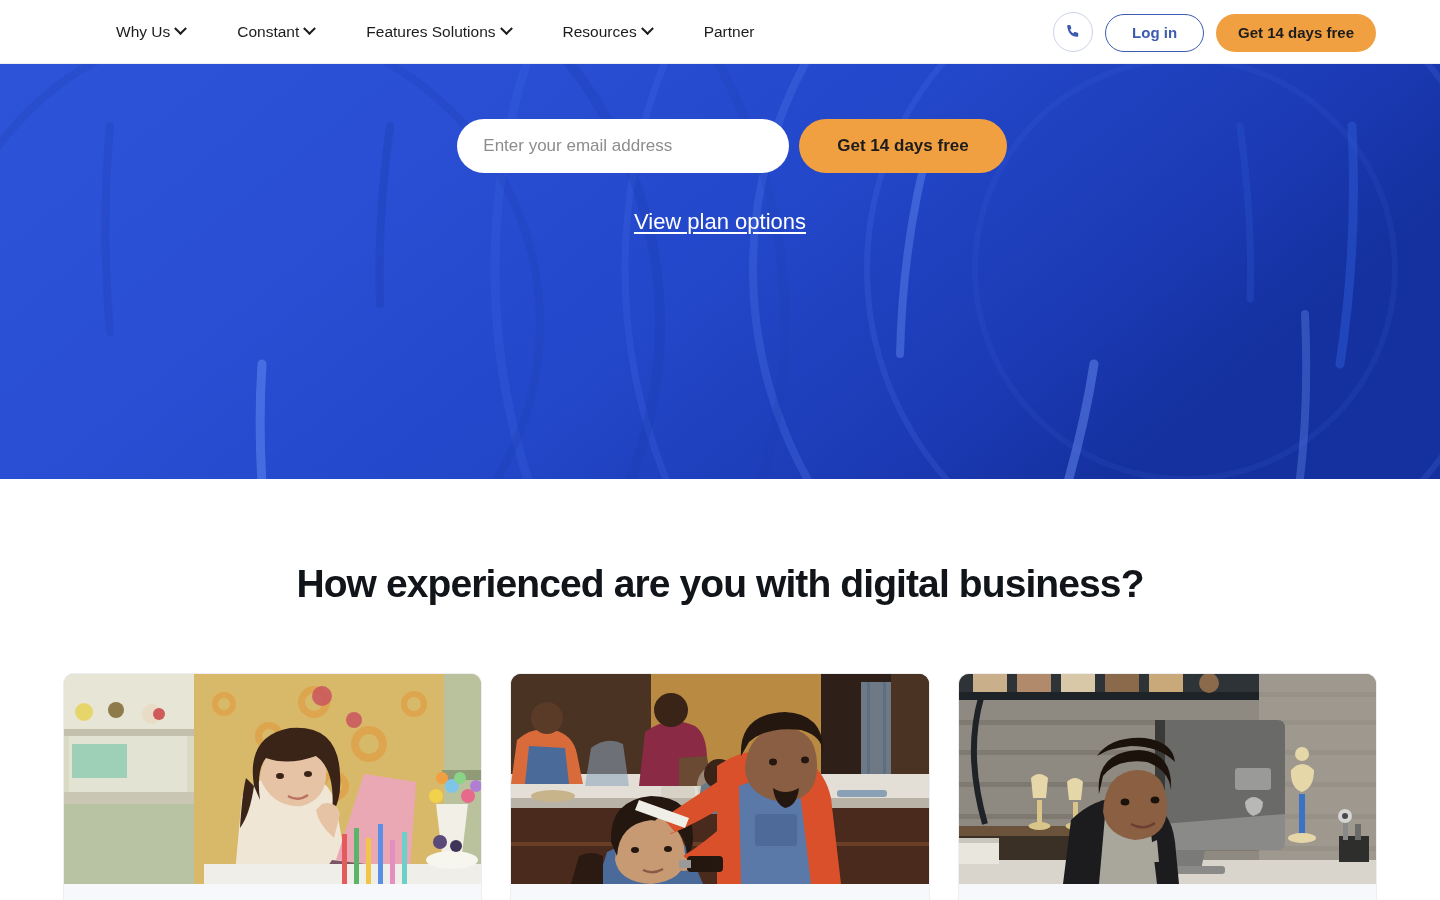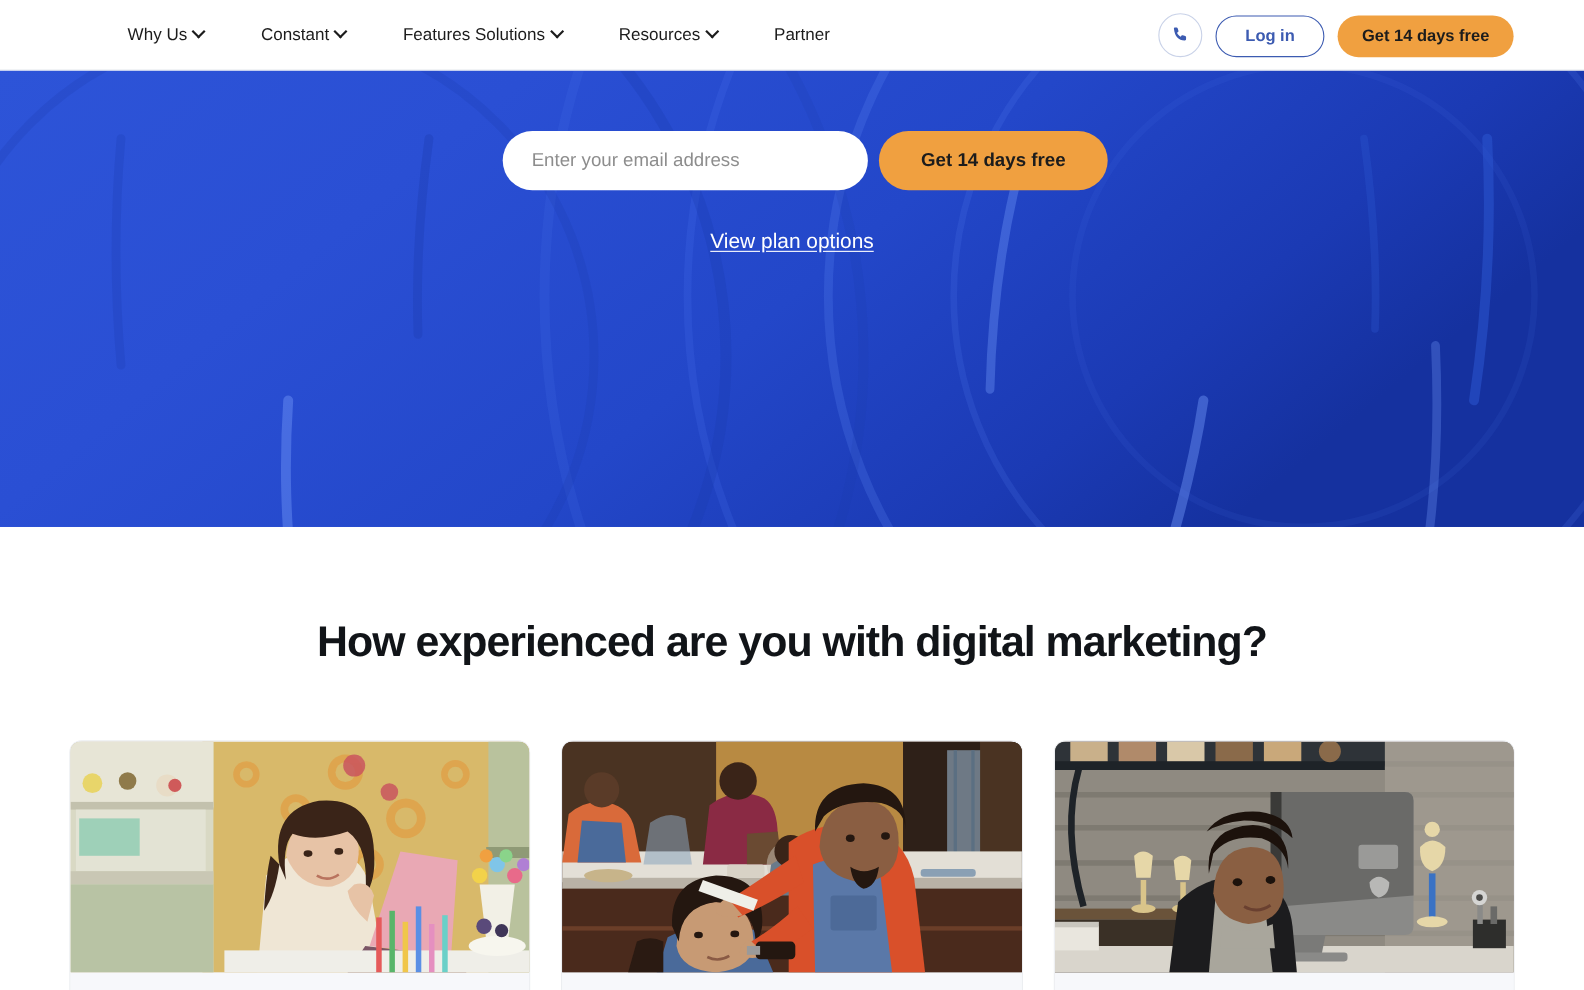--- a/index.html
+++ b/index.html
@@ -163,21 +163,21 @@
     color: #1c1c1c;
     font-size: 17px;
     font-weight: bold;
     font-family: "Liberation Sans", sans-serif;
     cursor: pointer;
     white-space: nowrap;
   }
   .plan-link {
     display: inline-block;
     margin-top: 36px;
-    font-size: 19px;
+    font-size: 22px;
     color: #ffffff;
     text-decoration: underline;
     text-underline-offset: 3px;
     cursor: pointer;
   }
 
   
   .section {
     background: #ffffff;
     padding-top: 82px;
@@ -291,21 +291,21 @@
     <div class="signup">
       <input class="email-input" type="text" placeholder="Enter your email address" style="">
       <button class="hero-cta">Get 14 days free</button>
     </div>
 
     <a class="plan-link">View plan options</a>
   </div>
 </div>
 
 <div class="section">
-  <h2 class="section-title">How experienced are you with digital marketing?</h2>
+  <h2 class="section-title">How experienced are you with digital business?</h2>
 
   <div class="cards">
 
     <div class="card">
       <svg class="card-img" viewBox="0 0 421 210" preserveAspectRatio="xMidYMid slice">
         <defs>
             <clipPath id="c1">
               <rect width="421" height="210"></rect>
             </clipPath>
           </defs>

